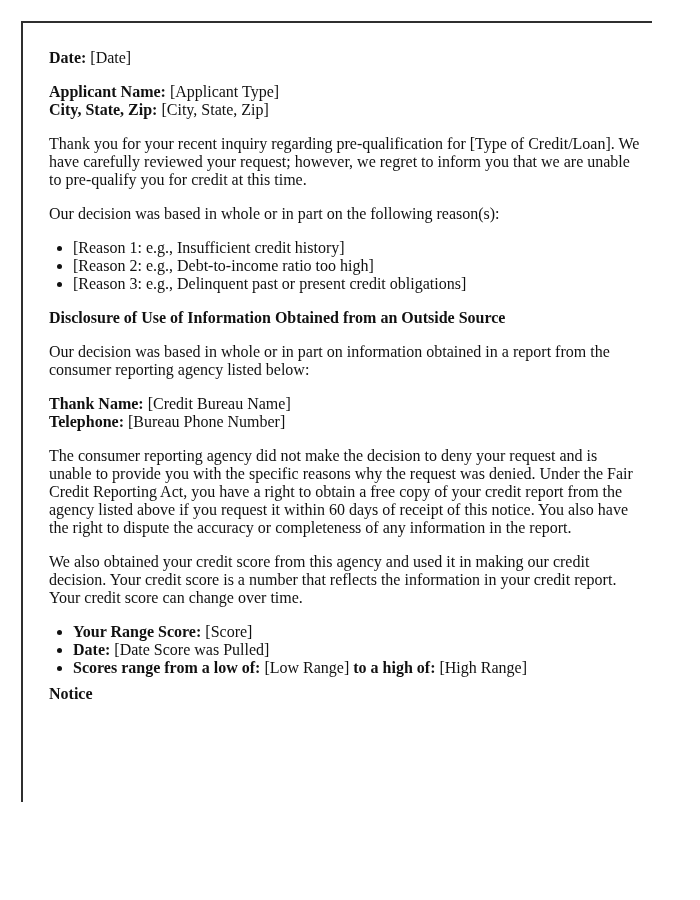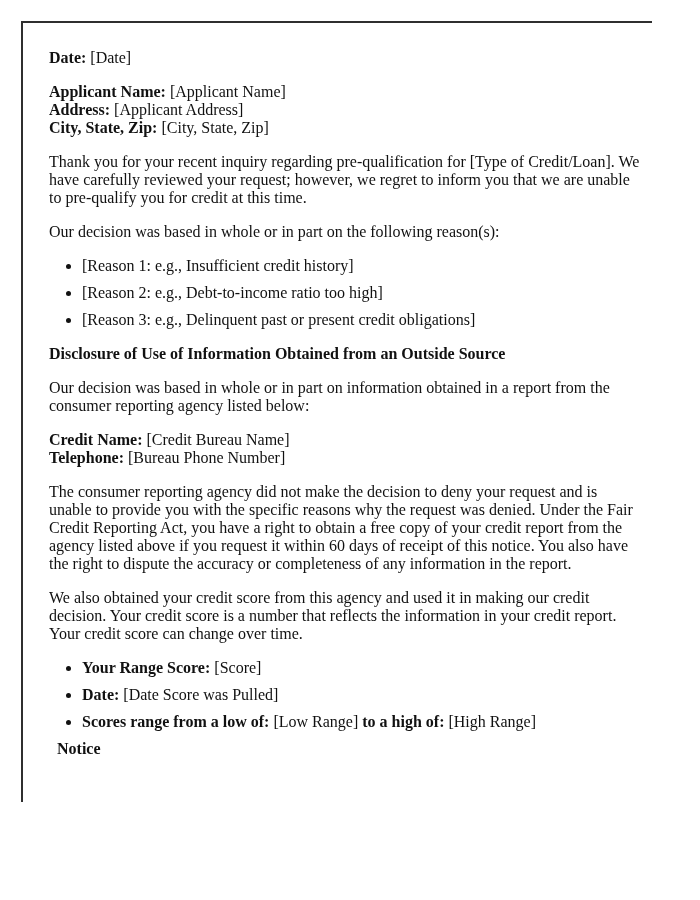--- a/index.html
+++ b/index.html
@@ -36,59 +36,58 @@
   .para {
     margin: 16px 0;
   }
   strong { font-weight: bold; }
   ul.bullet-list {
     margin: 16px 0;
     padding-left: 24px;
     list-style-type: disc;
   }
   ul.bullet-list li {
-    margin: 9px;
+    margin: 0;
     padding: 0;
   }
   ul.score-list { margin-bottom: 0; }
   .notice-cut {
-    margin: 8px 0 0 8px;
+    margin: 8px 0 0 0;
   }
 </style>
 </head>
 <body>
 
 <div class="clip-region">
   <div class="page">
 
     <p class="para"><strong>Date:</strong> <span>[Date]</span></p>
 
     <div class="para">
-      <div><strong>Applicant Name:</strong> <span>[Applicant Name]</span></div>
-      <div><strong>Address:</strong> <span>[Applicant Address]</span></div>
+      <div><strong>Applicant Name:</strong> <span>[Applicant Type]</span></div>
       <div><strong>City, State, Zip:</strong> <span>[City, State, Zip]</span></div>
     </div>
 
 
     <p class="para">Thank you for your recent inquiry regarding pre-qualification for [Type of Credit/Loan]. We have carefully reviewed your request; however, we regret to inform you that we are unable to pre-qualify you for credit at this time.</p>
 
     <p class="para">Our decision was based in whole or in part on the following reason(s):</p>
 
     <ul class="bullet-list">
       <li>[Reason 1: e.g., Insufficient credit history]</li>
       <li>[Reason 2: e.g., Debt-to-income ratio too high]</li>
       <li>[Reason 3: e.g., Delinquent past or present credit obligations]</li>
     </ul>
 
     <p class="para"><strong>Disclosure of Use of Information Obtained from an Outside Source</strong></p>
 
     <p class="para">Our decision was based in whole or in part on information obtained in a report from the consumer reporting agency listed below:</p>
 
     <div class="para">
-      <div><strong>Credit Name:</strong> <span>[Credit Bureau Name]</span></div>
+      <div><strong>Thank Name:</strong> <span>[Credit Bureau Name]</span></div>
       <div><strong>Telephone:</strong> <span>[Bureau Phone Number]</span></div>
     </div>
 
     <p class="para">The consumer reporting agency did not make the decision to deny your request and is unable to provide you with the specific reasons why the request was denied. Under the Fair Credit Reporting Act, you have a right to obtain a free copy of your credit report from the agency listed above if you request it within 60 days of receipt of this notice. You also have the right to dispute the accuracy or completeness of any information in the report.</p>
 
 
     <p class="para">We also obtained your credit score from this agency and used it in making our credit decision. Your credit score is a number that reflects the information in your credit report. Your credit score can change over time.</p>
 
     <ul class="bullet-list score-list">
       <li><strong>Your Range Score:</strong> <span>[Score]</span></li>

